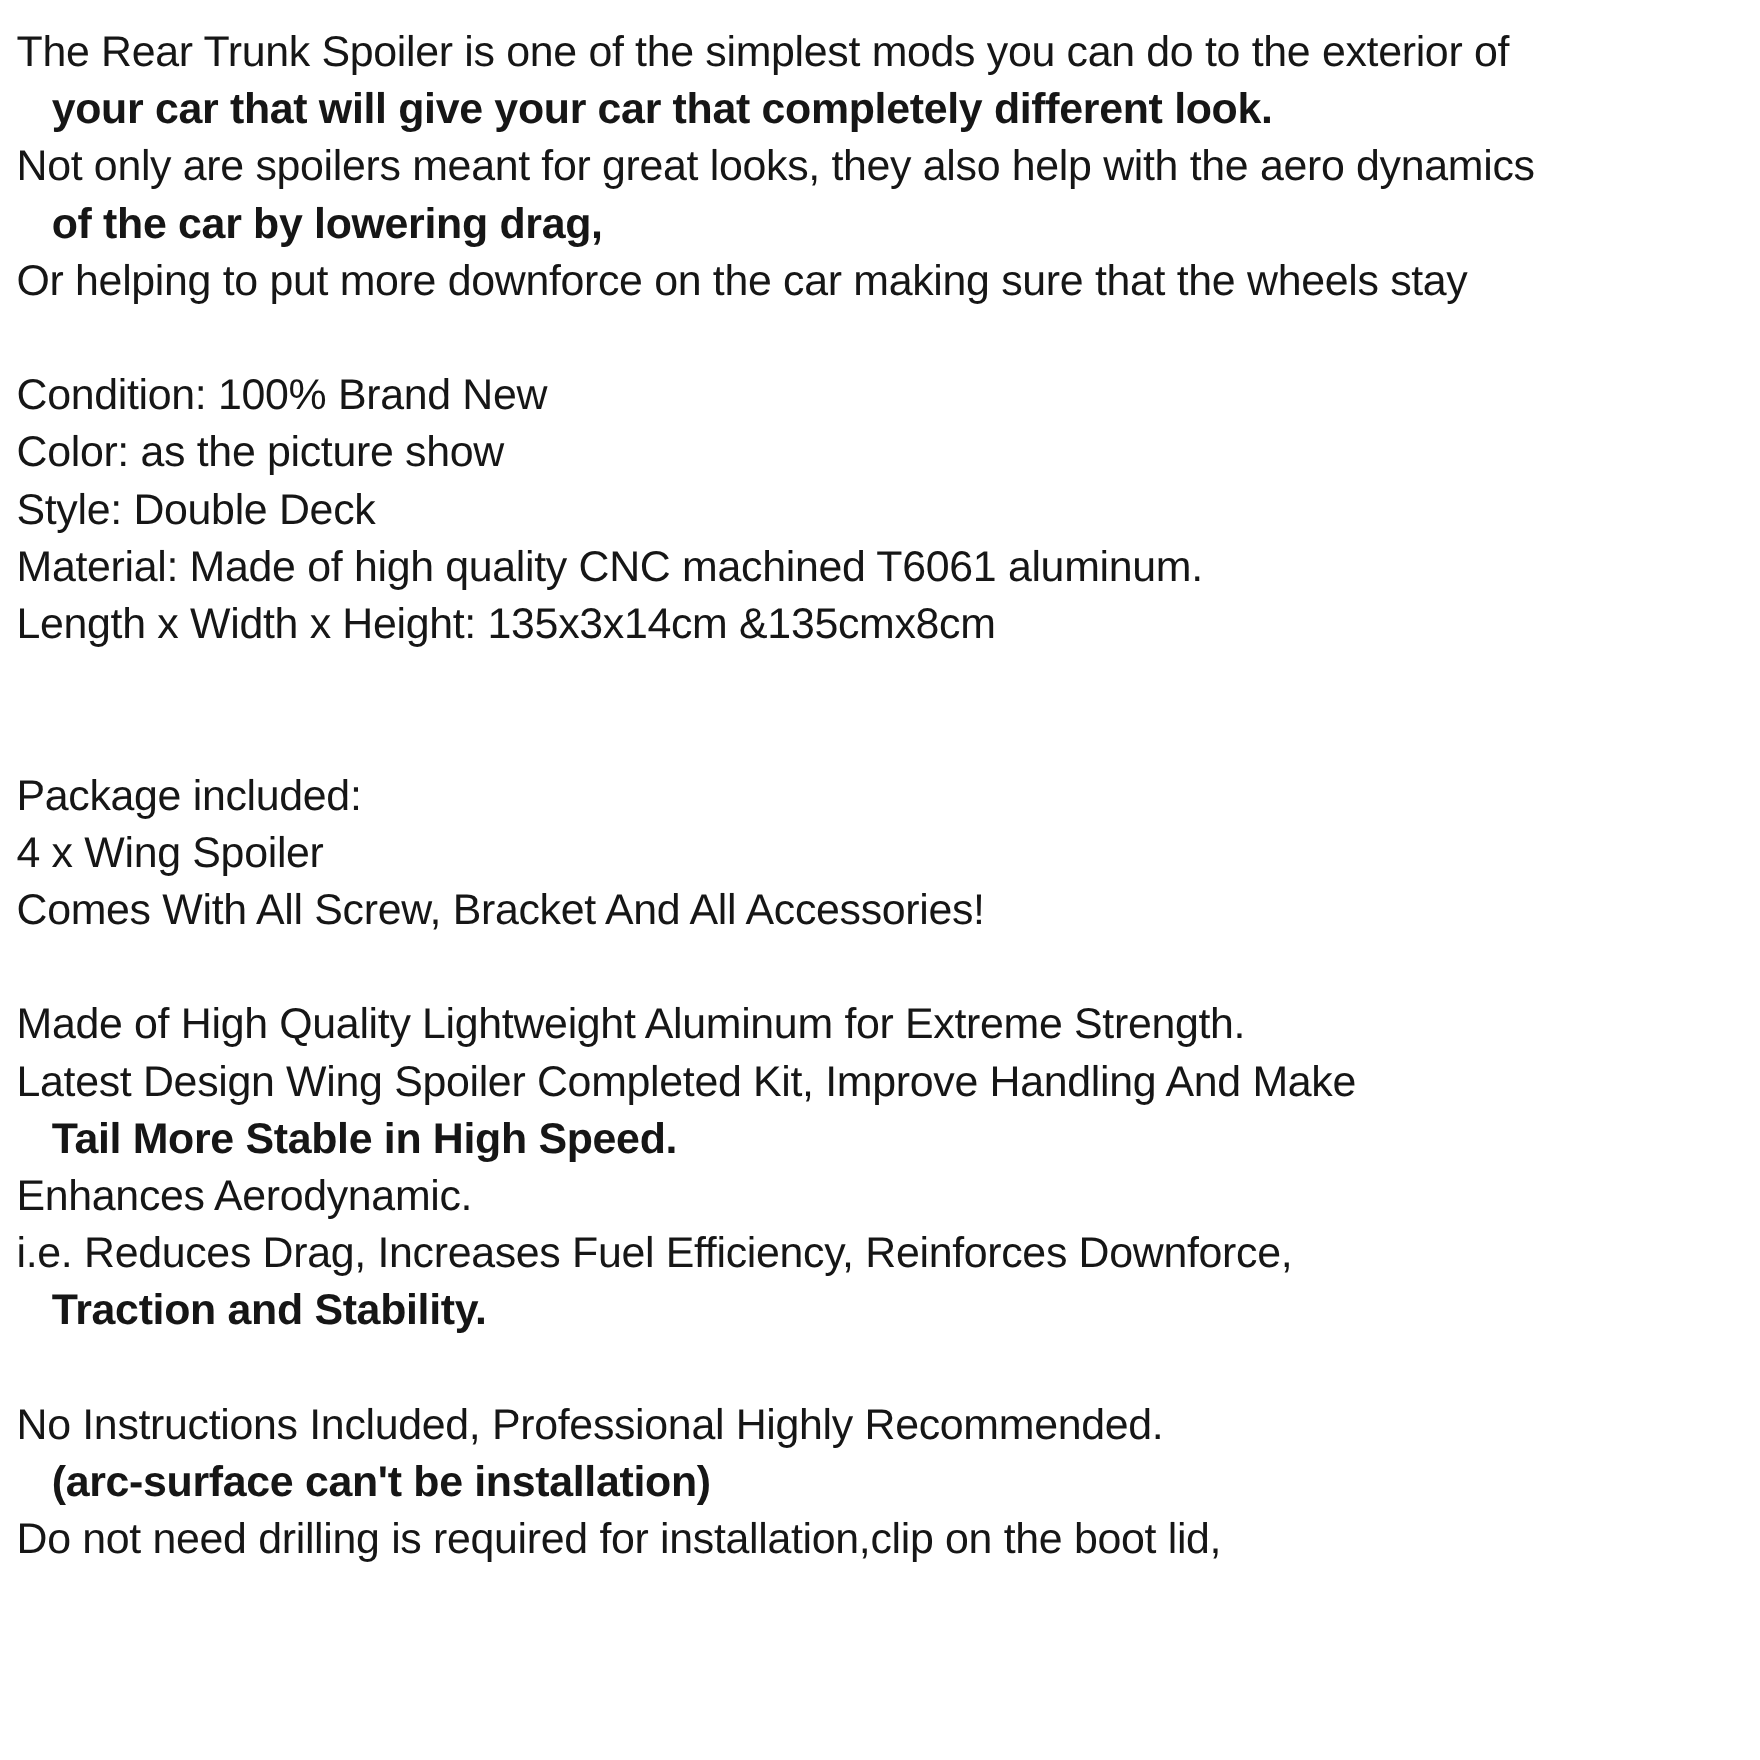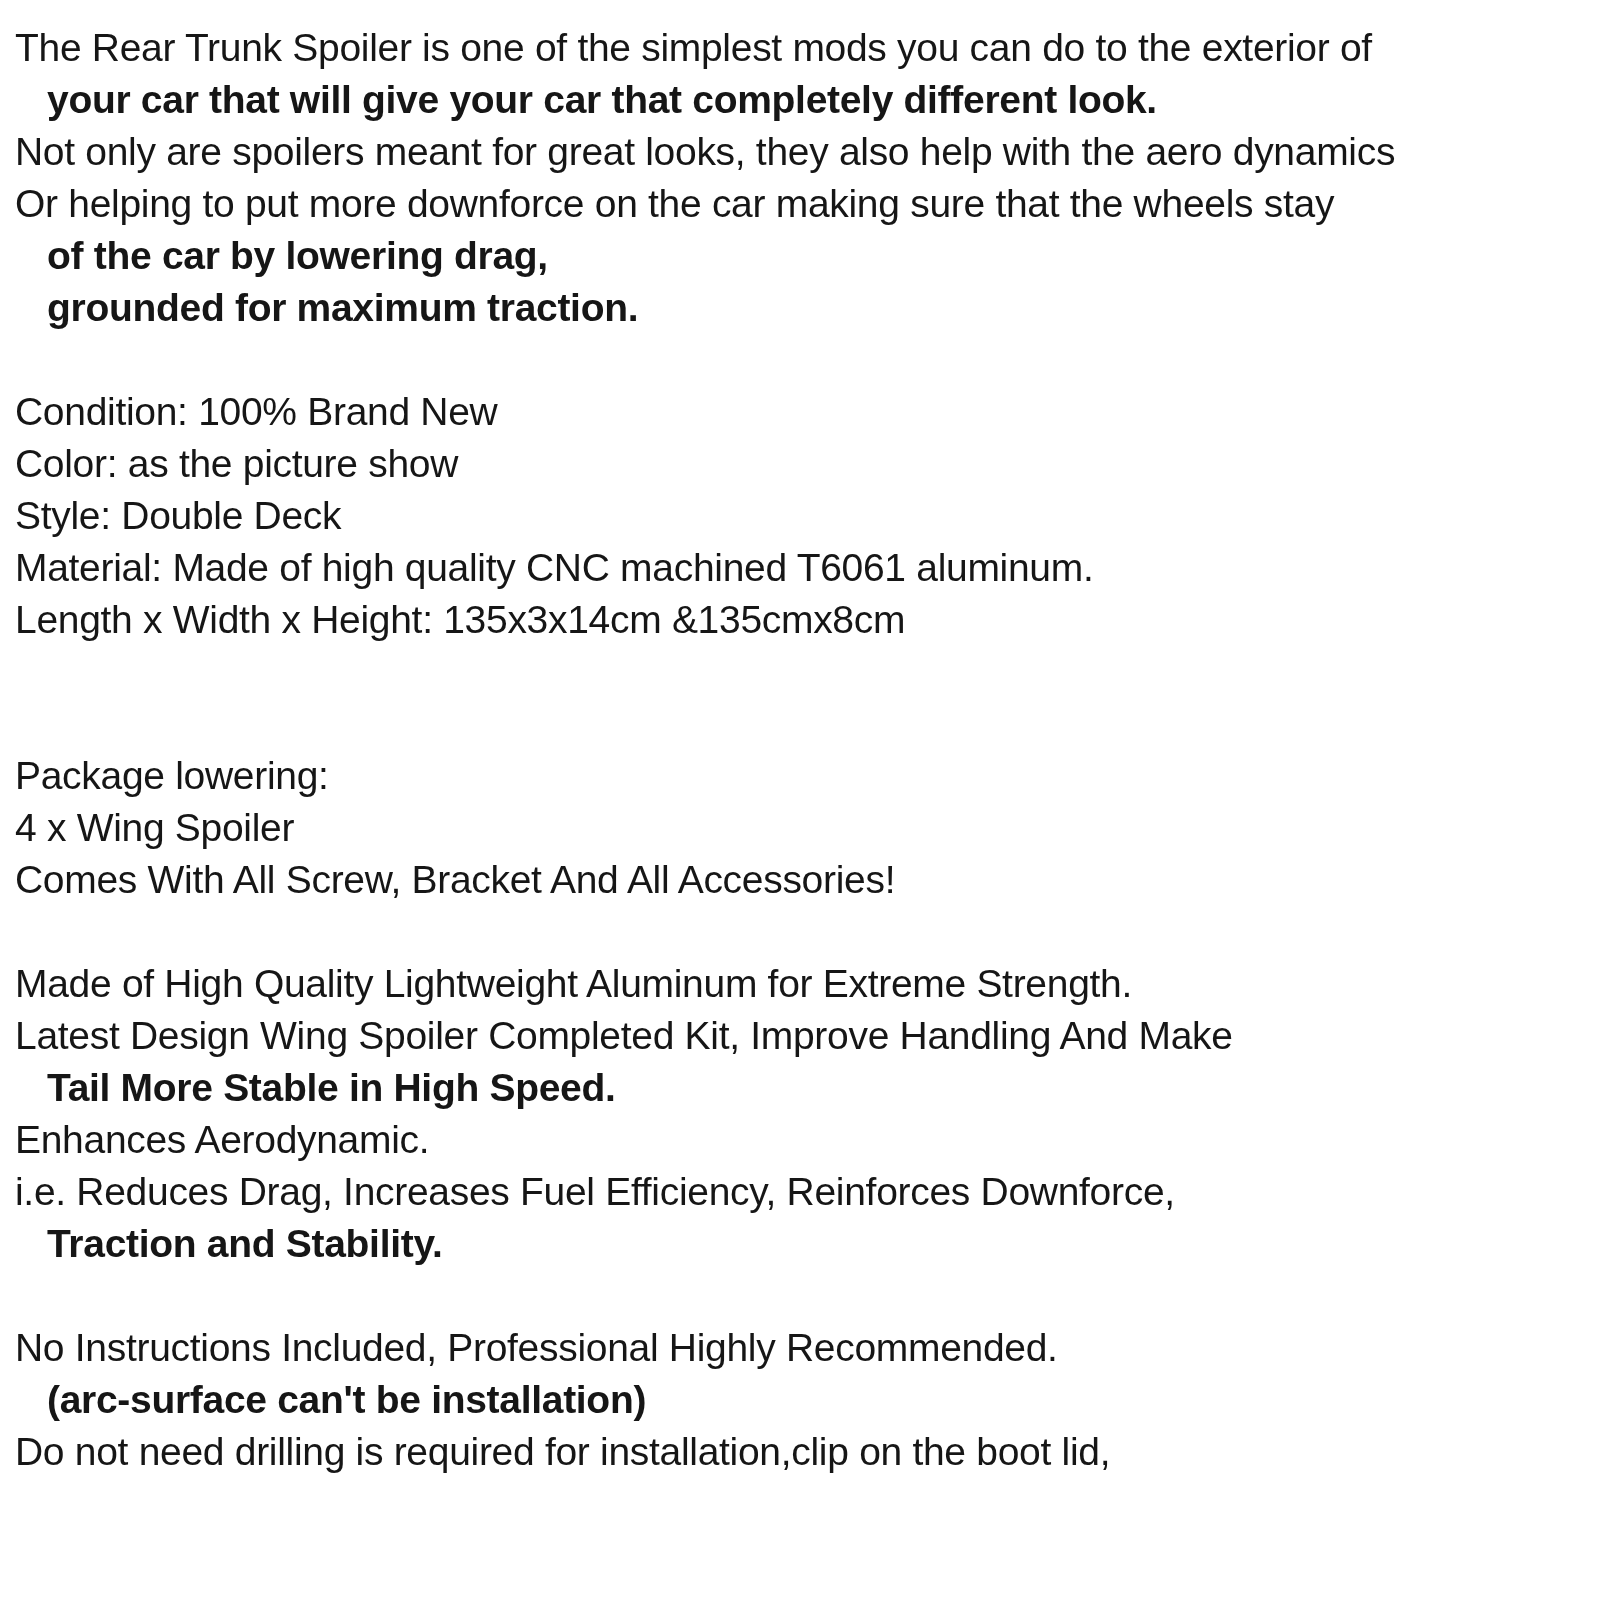--- a/index.html
+++ b/index.html
@@ -32,32 +32,31 @@
     font-weight: bold;
   }
 </style>
 </head>
 <body style="background: rgb(255, 255, 255);">
 
 <main class="description" style="color: rgb(22, 22, 22);">
   <div class="line">The Rear Trunk Spoiler is one of the simplest mods you can do to the exterior of</div>
   <div class="line indent">your car that will give your car that completely different look.</div>
   <div class="line">Not only are spoilers meant for great looks, they also help with the aero dynamics</div>
+  <div class="line indent">of the car by lowering drag,</div>
   <div class="line">Or helping to put more downforce on the car making sure that the wheels stay</div>
-  <div class="line indent">of the car by lowering drag,</div>
-  <div class="line indent">grounded for maximum traction.</div>
   <div class="line"></div>
   <div class="line">Condition: 100% Brand New</div>
   <div class="line">Color: as the picture show</div>
   <div class="line">Style: Double Deck</div>
   <div class="line">Material: Made of high quality CNC machined T6061 aluminum.</div>
   <div class="line">Length x Width x Height: 135x3x14cm &amp;135cmx8cm</div>
   <div class="line"></div>
   <div class="line"></div>
-  <div class="line">Package lowering:</div>
+  <div class="line">Package included:</div>
   <div class="line">4 x Wing Spoiler</div>
   <div class="line">Comes With All Screw, Bracket And All Accessories!</div>
   <div class="line"></div>
   <div class="line">Made of High Quality Lightweight Aluminum for Extreme Strength.</div>
   <div class="line">Latest Design Wing Spoiler Completed Kit, Improve Handling And Make</div>
   <div class="line indent">Tail More Stable in High Speed.</div>
   <div class="line">Enhances Aerodynamic.</div>
   <div class="line">i.e. Reduces Drag, Increases Fuel Efficiency, Reinforces Downforce,</div>
   <div class="line indent">Traction and Stability.</div>
   <div class="line"></div>

